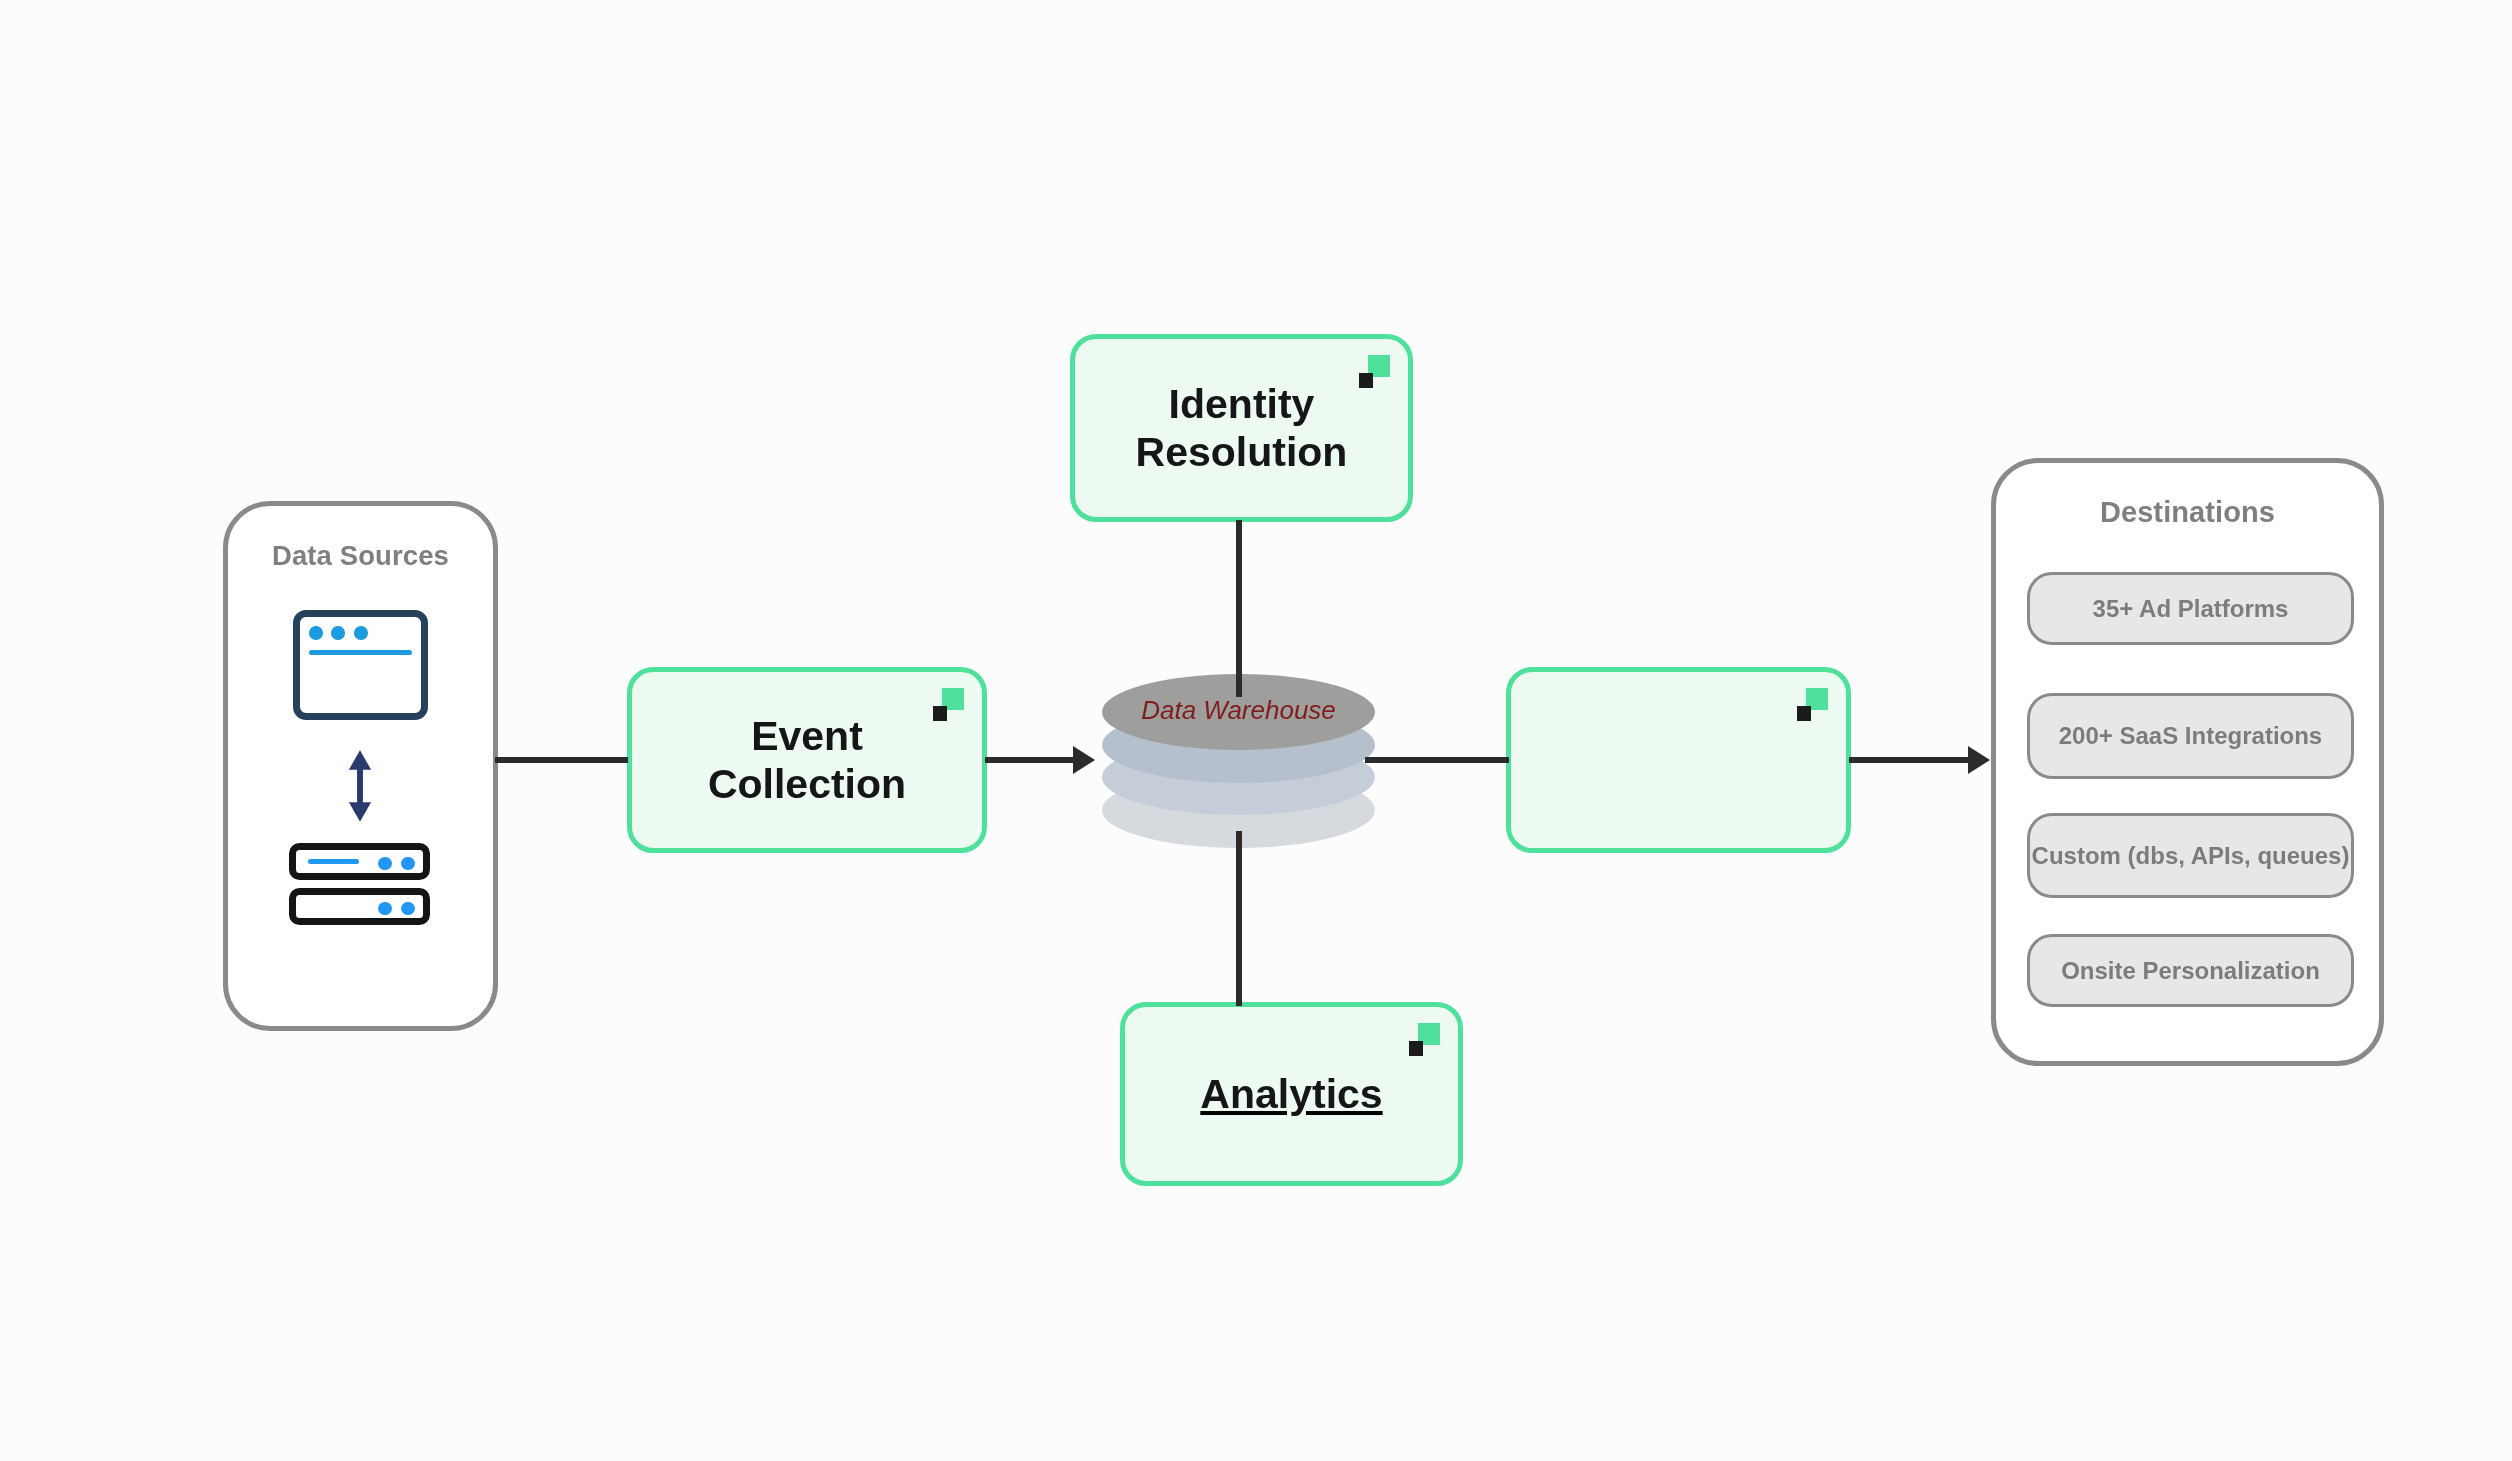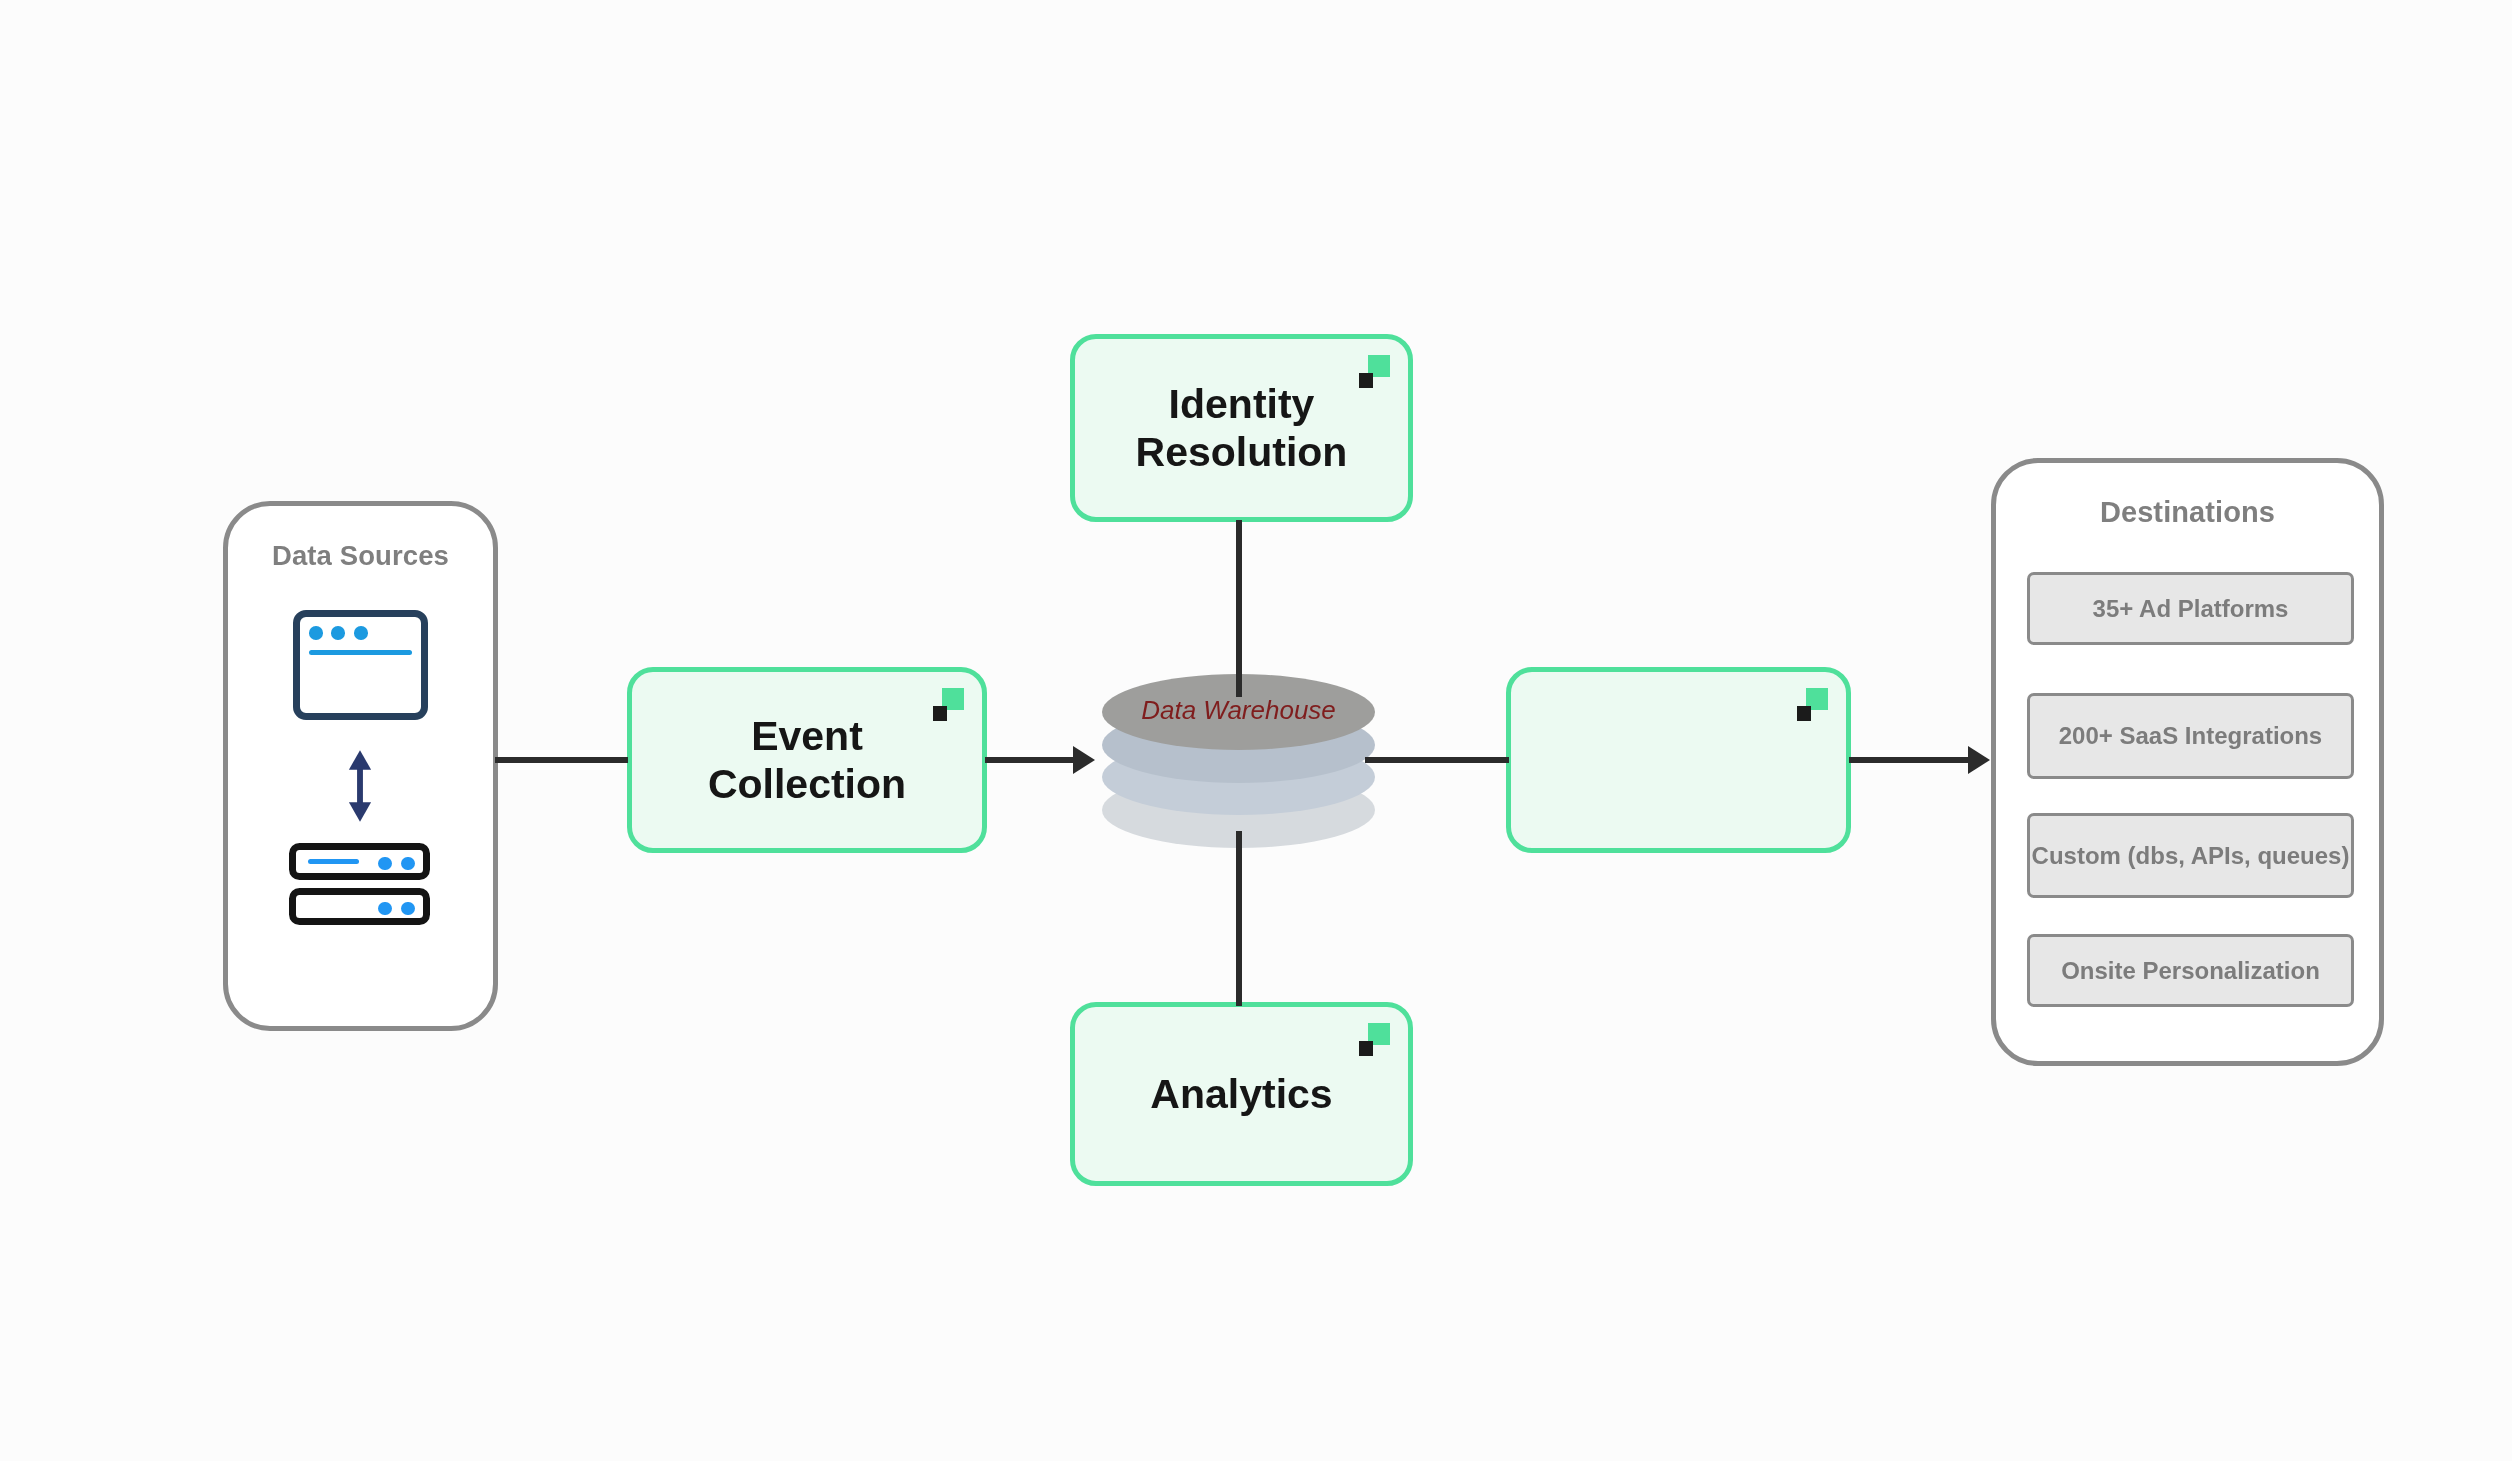--- a/index.html
+++ b/index.html
@@ -65,21 +65,21 @@
   .badge .sq-dark {
     position: absolute;
     left: 0; bottom: 0;
     width: 14.4px; height: 14.4px;
     background: #1b1b1b;
   }
 
   
   .chip {
     border: 3.9px solid #8a8a8a;
-    border-radius: 7px;
+    border-radius: 25px;
     background: #e7e7e7;
     display: flex;
     align-items: center;
     justify-content: center;
   }
   .chip-label {
     color: #7c7c7c;
     font-weight: bold;
     white-space: nowrap;
   }
@@ -186,21 +186,21 @@
 
   <div class="abs proc" style="left:1070px; top:334px; width:343px; height:188px;">
     <span class="proc-label" style="font-size:41px;">Identity
 Resolution</span>
     <div class="badge" style="right:18.3px; top:15.7px; width:31px; height:33px;">
       <div class="sq-green"></div>
         <div class="sq-dark"></div>
     </div>
   </div>
 
-  <div class="abs proc" style="left:1070px; top:1002px; width:343px; height:184px;">
+  <div class="abs proc" style="left:1120px; top:1002px; width:343px; height:184px;text-decoration:underline;">
     <span class="proc-label" style="font-size:41px;">Analytics</span>
     <div class="badge" style="right:18.3px; top:15.7px; width:31px; height:33px;">
       <div class="sq-green"></div>
         <div class="sq-dark"></div>
     </div>
   </div>
 
   <div class="disc" style="left:1102px; top:772px; width:273px; height:76px; background:#d6dade;"></div>
   <div class="disc" style="left:1102px; top:739px; width:273px; height:76px; background:#c4cdd8;"></div>
   <div class="disc" style="left:1102px; top:707px; width:273px; height:76px; background:#b6c0cc;"></div>

